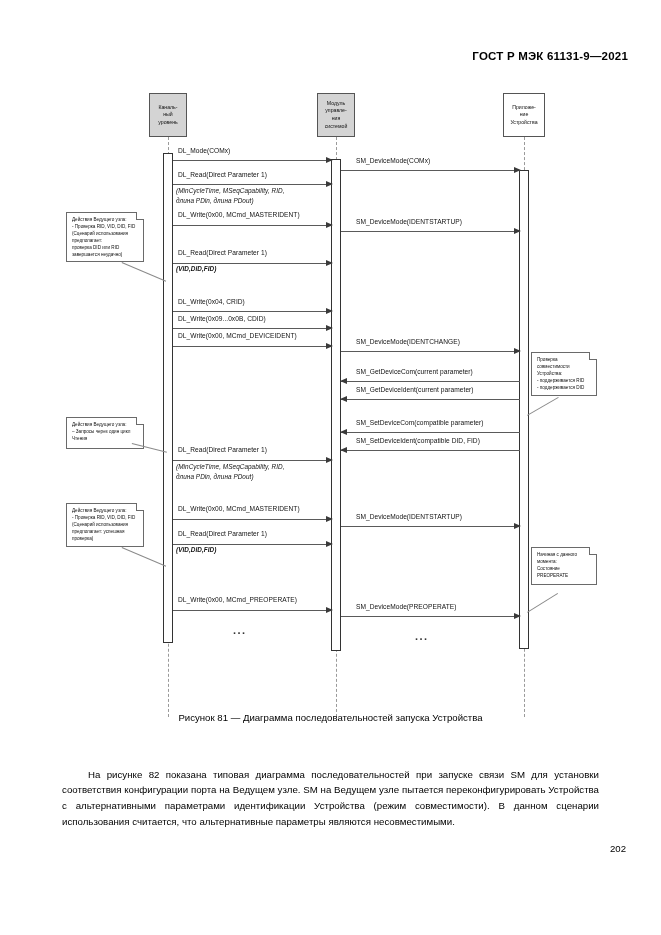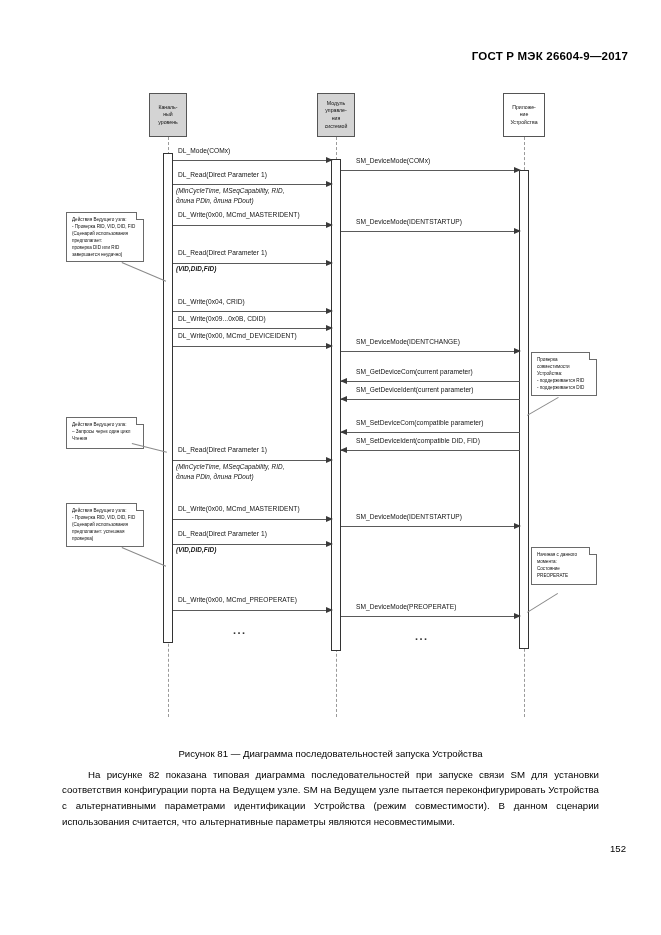--- a/index.html
+++ b/index.html
@@ -162,21 +162,21 @@
     right:35px;
     top:843px;
     font-size:9.6px;
   }
 </style>
 </head>
 <body>
 
 <div class="page">
 
-  <div class="doc-header">ГОСТ Р МЭК 26604-9—2017</div>
+  <div class="doc-header">ГОСТ Р МЭК 61131-9—2021</div>
 
   <div class="figure">
 
     <div class="ll-line" style="left:168px;top:52px;height:580px;"></div>
     <div class="ll-line" style="left:336px;top:52px;height:580px;"></div>
     <div class="ll-line" style="left:524px;top:52px;height:580px;"></div>
 
     <div class="ll-head" style="left:149px;top:8px;width:38px;height:44px;">
       <span>Каналь-
 ный
@@ -302,21 +302,21 @@
 
     <div class="right-note-2"></div>
     <div class="note" style="left:531px;top:462px;width:66px;height:38px;">Начиная с данного
 момента:
 Состояние
 PREOPERATE</div>
     <div class="note-line" style="left:527px;top:527px;width:36px;transform:rotate(-32deg);"></div>
 
   </div>
 
-  <div class="caption" style="top:747px;">
+  <div class="caption" style="top:711px;">
     <div>Рисунок 81 — Диаграмма последовательностей запуска Устройства</div>
   </div>
 
   <p class="body-text">На рисунке 82 показана типовая диаграмма последовательностей при запуске связи SM для установки соответствия конфигурации порта на Ведущем узле. SM на Ведущем узле пытается пере­конфигурировать Устройства с альтернативными параметрами идентификации Устройства (режим совместимости). В данном сценарии использования считается, что альтернативные параметры явля­ются несовместимыми.</p>
 
-  <div class="page-num">152</div>
+  <div class="page-num">202</div>
 
 </div>
 
 </body></html>

